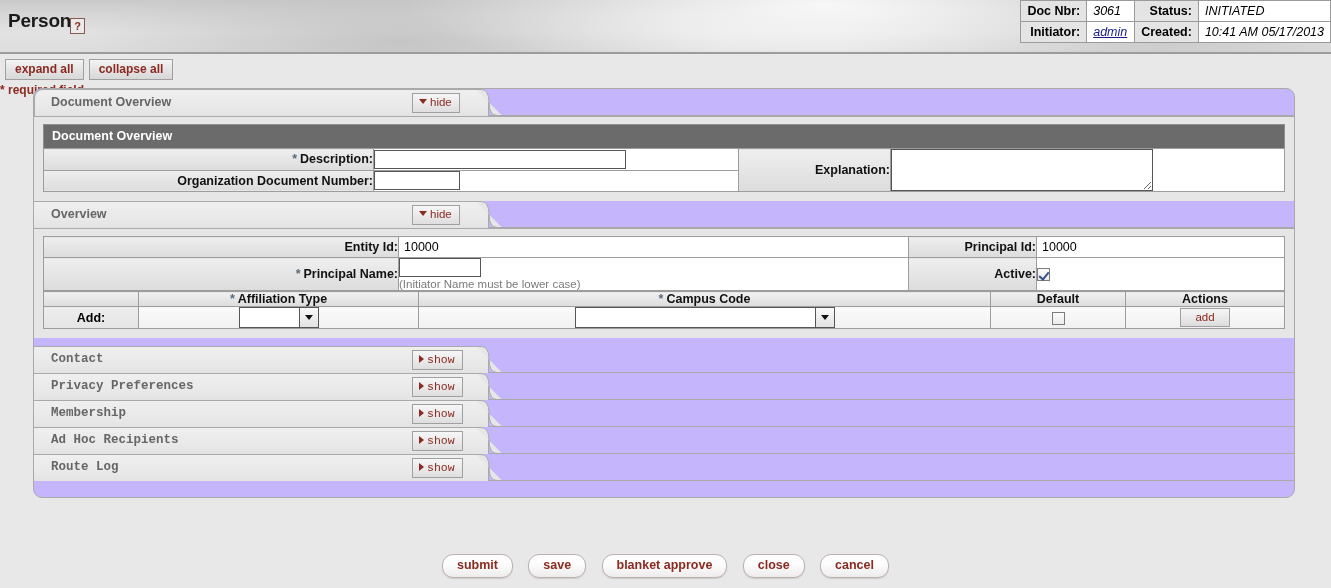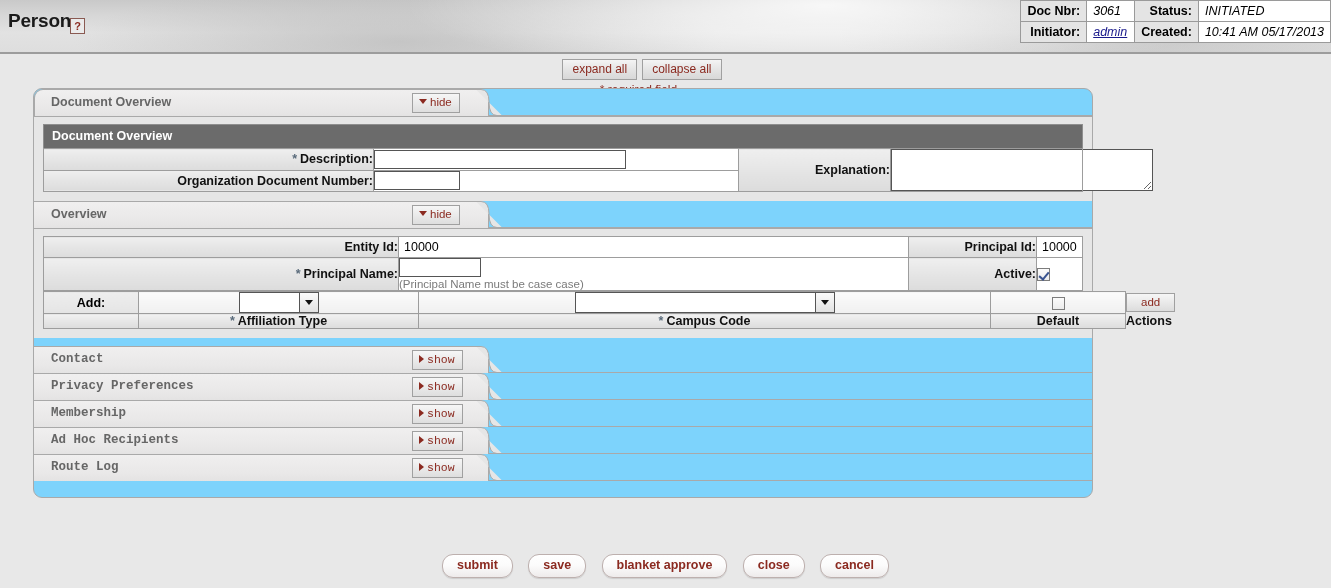--- a/index.html
+++ b/index.html
@@ -75,24 +75,25 @@
   }
   .docinfo a {
     color: #1a1a8c;
     text-decoration: underline;
   }
 
   
   .topactions {
     position: relative;
     height: 34px;
-    text-align: center;
+    text-align: left;
     padding-right: 52px;
     padding-top: 5px;
     box-sizing: border-box;
+    font-weight: bold;
   }
   .btn-small {
     display: inline-block;
     border: 1px solid #a0a0a0;
     background: linear-gradient(180deg, #f4f4f4 0%, #e3e3e3 55%, #d8d8d8 100%);
     color: #8b2a20;
     font-size: 12px;
     padding: 2px 9px 3px 9px;
     margin-left: 5px;
     cursor: pointer;
@@ -103,22 +104,22 @@
     margin-top: 3px;
     color: #8b2a20;
     font-size: 12px;
     padding-right: 2px;
   }
 
   
   .doc-wrap {
     position: absolute;
     left: 33px; top: 88px;
-    width: 1060px;
-    background: #7dd3fc;
+    width: 1262px;
+    background: #c4b5fd;
     border: 1px solid #a9a9a9;
     border-radius: 9px;
     box-sizing: border-box;
     padding: 0;
   }
 
   
   .tabhdr {
     position: relative;
     height: 27px;
@@ -472,60 +473,60 @@
           <tr>
         <td class="lblcell"><span>Entity Id:</span></td>
         <td class="valcell ro">10000</td>
         <td class="lblcell"><span>Principal Id:</span></td>
         <td class="valcell ro">10000</td>
       </tr>
       <tr>
         <td class="lblcell"><span class="star">*</span><span>Principal Name:</span></td>
         <td class="valcell">
           <input class="txt" style="width: 82px;" type="text" value="">
-          <div class="hint">(Principal Name must be case case)</div>
+          <div class="hint">(Initiator Name must be lower case)</div>
         </td>
         <td class="lblcell"><span>Active:</span></td>
         <td class="valcell">
           <span class="chk on"></span>
         </td>
       </tr>
     </tbody>
       </table>
 
     <table class="grid">
       <colgroup>
         <col style="width:95px">
           <col style="width:280px">
           <col style="width:572px">
           <col style="width:135px">
           <col style="width:">
       </colgroup>
       <tbody>
           <tr>
-        <td class="addlbl">Add:</td>
-        <td class="gridcell">
-          <span class="sel" style="width:80px"><span class="arrowbox"></span></span>
-        </td>
-        <td class="gridcell">
-          <span class="sel" style="width:260px"><span class="arrowbox"></span></span>
-        </td>
-        <td class="gridcell">
-          <span class="chk"></span>
-        </td>
-        <td class="gridcell">
-          <span class="btn-add">add</span>
-        </td>
-      </tr>
-      <tr>
         <th class="colhdr"></th>
         <th class="colhdr"><span class="star">*</span><span>Affiliation Type</span></th>
         <th class="colhdr"><span class="star">*</span><span>Campus Code</span></th>
         <th class="colhdr">Default</th>
         <th class="colhdr">Actions</th>
+      </tr>
+      <tr>
+        <td class="addlbl">Add:</td>
+        <td class="gridcell">
+          <span class="sel" style="width:80px"><span class="arrowbox"></span></span>
+        </td>
+        <td class="gridcell">
+          <span class="sel" style="width:260px"><span class="arrowbox"></span></span>
+        </td>
+        <td class="gridcell">
+          <span class="chk"></span>
+        </td>
+        <td class="gridcell">
+          <span class="btn-add">add</span>
+        </td>
       </tr>
     </tbody>
       </table>
   </div>
 
   <div class="collapsed-sec">
 
     <div class="tabhdr">
       <div class="tab"></div>
       <div class="tab-curve">

